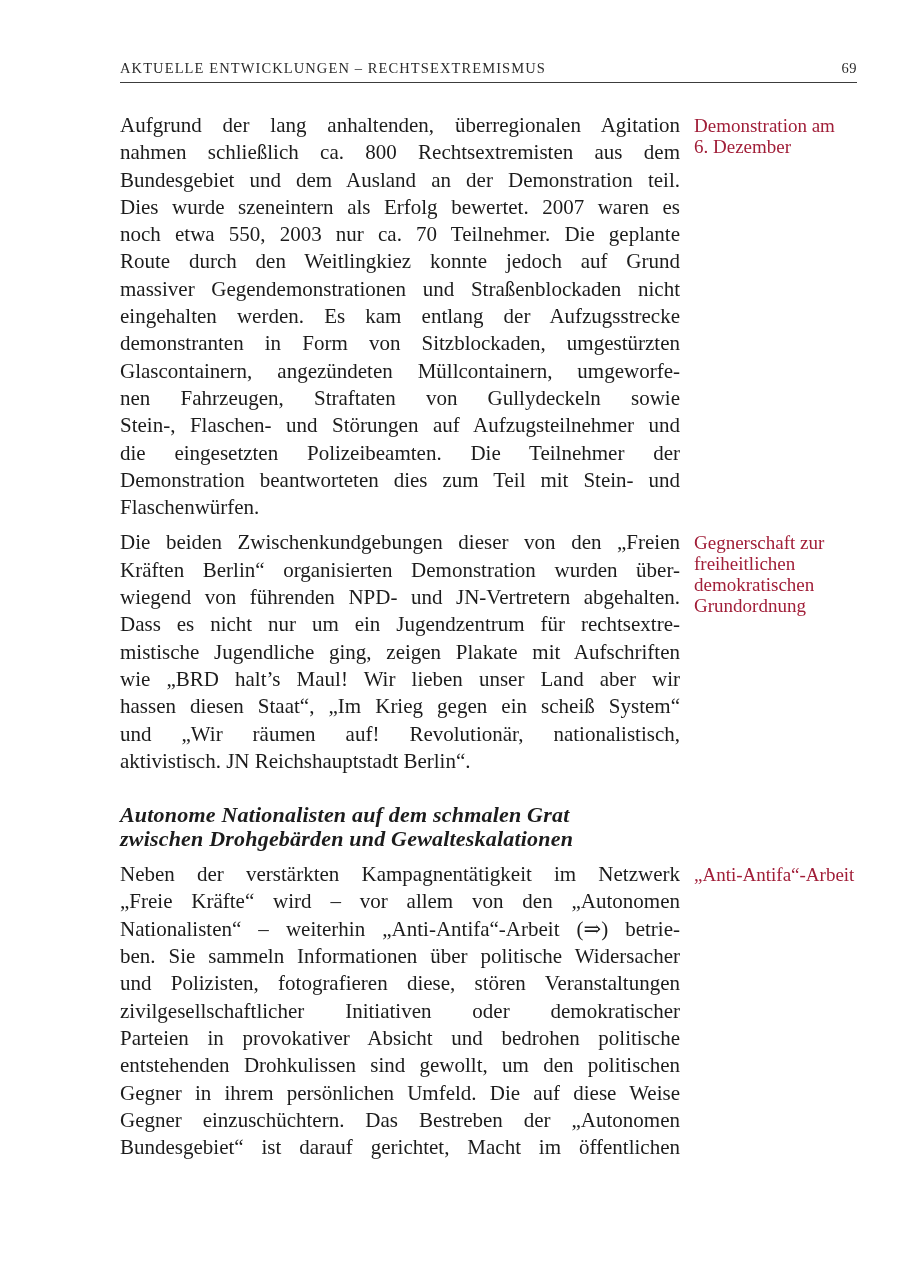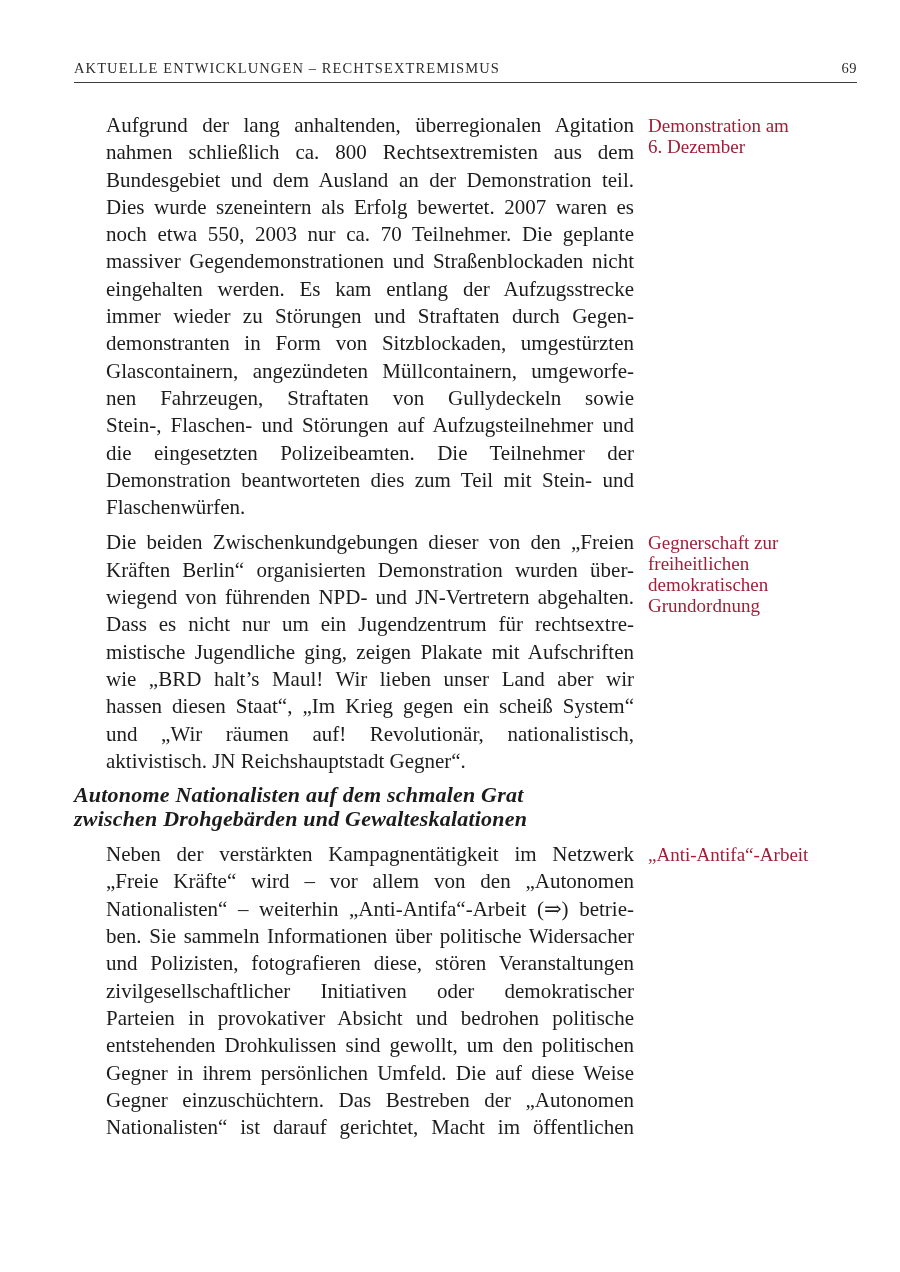--- a/index.html
+++ b/index.html
@@ -11,21 +11,21 @@
     width: 900px;
     height: 1272px;
     font-family: "Liberation Serif", "DejaVu Serif", serif;
     color: #1c1c1c;
     overflow: hidden;
   }
   .page {
     box-sizing: border-box;
     width: 900px;
     height: 1240px;
-    padding: 60px 43px 0 74px;
+    padding: 60px 43px 0 120px;
   }
   
   .running-header {
     display: flex;
     justify-content: space-between;
     align-items: baseline;
     border-bottom: 1.5px solid #3c3c3c;
     padding-bottom: 6px;
     font-size: 14.5px;
     line-height: 16px;
@@ -37,39 +37,38 @@
   }
   
   .content {
     margin-top: 29px;
   }
   .block {
     display: flex;
     margin-bottom: 8px;
   }
   .block.heading-block {
-    margin-top: 8px;
+    margin-top: 28px;
     margin-bottom: 11px;
   }
   .main-col {
     width: 560px;
     flex: 0 0 560px;
   }
   .note-col {
     flex: 0 0 156px;
     margin-left: 14px;
     padding-top: 3px;
   }
   .pline {
     font-size: 21px;
     line-height: 27.3px;
     text-align: justify;
     text-align-last: justify;
     white-space: normal;
-    margin-left: 32px;
   }
   .pline.endline {
     text-align-last: left;
     font-family: Liberation Serif, serif;
   }
   .hline {
     font-size: 22px;
     line-height: 23.5px;
     font-weight: bold;
     font-style: italic;
@@ -93,23 +92,23 @@
   </div>
 
   <div class="content">
       <div class="block">
         <div class="main-col">
           <div class="pline">Aufgrund der lang anhaltenden, überregionalen Agitation</div>
           <div class="pline">nahmen schließlich ca. 800 Rechtsextremisten aus dem</div>
           <div class="pline">Bundesgebiet und dem Ausland an der Demonstration teil.</div>
           <div class="pline">Dies wurde szeneintern als Erfolg bewertet. 2007 waren es</div>
           <div class="pline">noch etwa 550, 2003 nur ca. 70 Teilnehmer. Die geplante</div>
+          <div class="pline">Route durch den Weitlingkiez konnte jedoch auf Grund</div>
           <div class="pline">massiver Gegendemonstrationen und Straßenblockaden nicht</div>
           <div class="pline">eingehalten werden. Es kam entlang der Aufzugsstrecke</div>
-          <div class="pline">immer wieder zu Störungen und Straftaten durch Gegen-</div>
           <div class="pline">demonstranten in Form von Sitzblockaden, umgestürzten</div>
           <div class="pline">Glascontainern, angezündeten Müllcontainern, umgeworfe-</div>
           <div class="pline">nen Fahrzeugen, Straftaten von Gullydeckeln sowie</div>
           <div class="pline">Stein-, Flaschen- und Störungen auf Aufzugsteilnehmer und</div>
           <div class="pline">die eingesetzten Polizeibeamten. Die Teilnehmer der</div>
           <div class="pline">Demonstration beantworteten dies zum Teil mit Stein- und</div>
           <div class="pline endline">Flaschenwürfen.</div>
         </div>
         <div class="note-col">
           <div class="note-line">Demonstration am</div>
@@ -119,21 +118,21 @@
       <div class="block">
         <div class="main-col">
           <div class="pline">Die beiden Zwischenkundgebungen dieser von den „Freien</div>
           <div class="pline">Kräften Berlin“ organisierten Demonstration wurden über-</div>
           <div class="pline">wiegend von führenden NPD- und JN-Vertretern abgehalten.</div>
           <div class="pline">Dass es nicht nur um ein Jugendzentrum für rechtsextre-</div>
           <div class="pline">mistische Jugendliche ging, zeigen Plakate mit Aufschriften</div>
           <div class="pline">wie „BRD halt’s Maul! Wir lieben unser Land aber wir</div>
           <div class="pline">hassen diesen Staat“, „Im Krieg gegen ein scheiß System“</div>
           <div class="pline">und „Wir räumen auf! Revolutionär, nationalistisch,</div>
-          <div class="pline endline">aktivistisch. JN Reichshauptstadt Gegner“.</div>
+          <div class="pline endline">aktivistisch. JN Reichshauptstadt Berlin“.</div>
         </div>
         <div class="note-col">
           <div class="note-line">Gegnerschaft zur</div>
           <div class="note-line">freiheitlichen</div>
           <div class="note-line">demokratischen</div>
           <div class="note-line">Grundordnung</div>
         </div>
       </div>
       <div class="block heading-block">
         <div class="main-col">
@@ -147,21 +146,21 @@
           <div class="pline">Neben der verstärkten Kampagnentätigkeit im Netzwerk</div>
           <div class="pline">„Freie Kräfte“ wird – vor allem von den „Autonomen</div>
           <div class="pline">Nationalisten“ – weiterhin „Anti-Antifa“-Arbeit (⇒) betrie-</div>
           <div class="pline">ben. Sie sammeln Informationen über politische Widersacher</div>
           <div class="pline">und Polizisten, fotografieren diese, stören Veranstaltungen</div>
           <div class="pline">zivilgesellschaftlicher Initiativen oder demokratischer</div>
           <div class="pline">Parteien in provokativer Absicht und bedrohen politische</div>
           <div class="pline">entstehenden Drohkulissen sind gewollt, um den politischen</div>
           <div class="pline">Gegner in ihrem persönlichen Umfeld. Die auf diese Weise</div>
           <div class="pline">Gegner einzuschüchtern. Das Bestreben der „Autonomen</div>
-          <div class="pline">Nationalisten“ ist darauf gerichtet, Macht im öffentlichen</div>
+          <div class="pline">Bundesgebiet“ ist darauf gerichtet, Macht im öffentlichen</div>
         </div>
         <div class="note-col">
           <div class="note-line">„Anti-Antifa“-Arbeit</div>
         </div>
       </div>
     </div>
 
 </div>
 
 </body></html>

